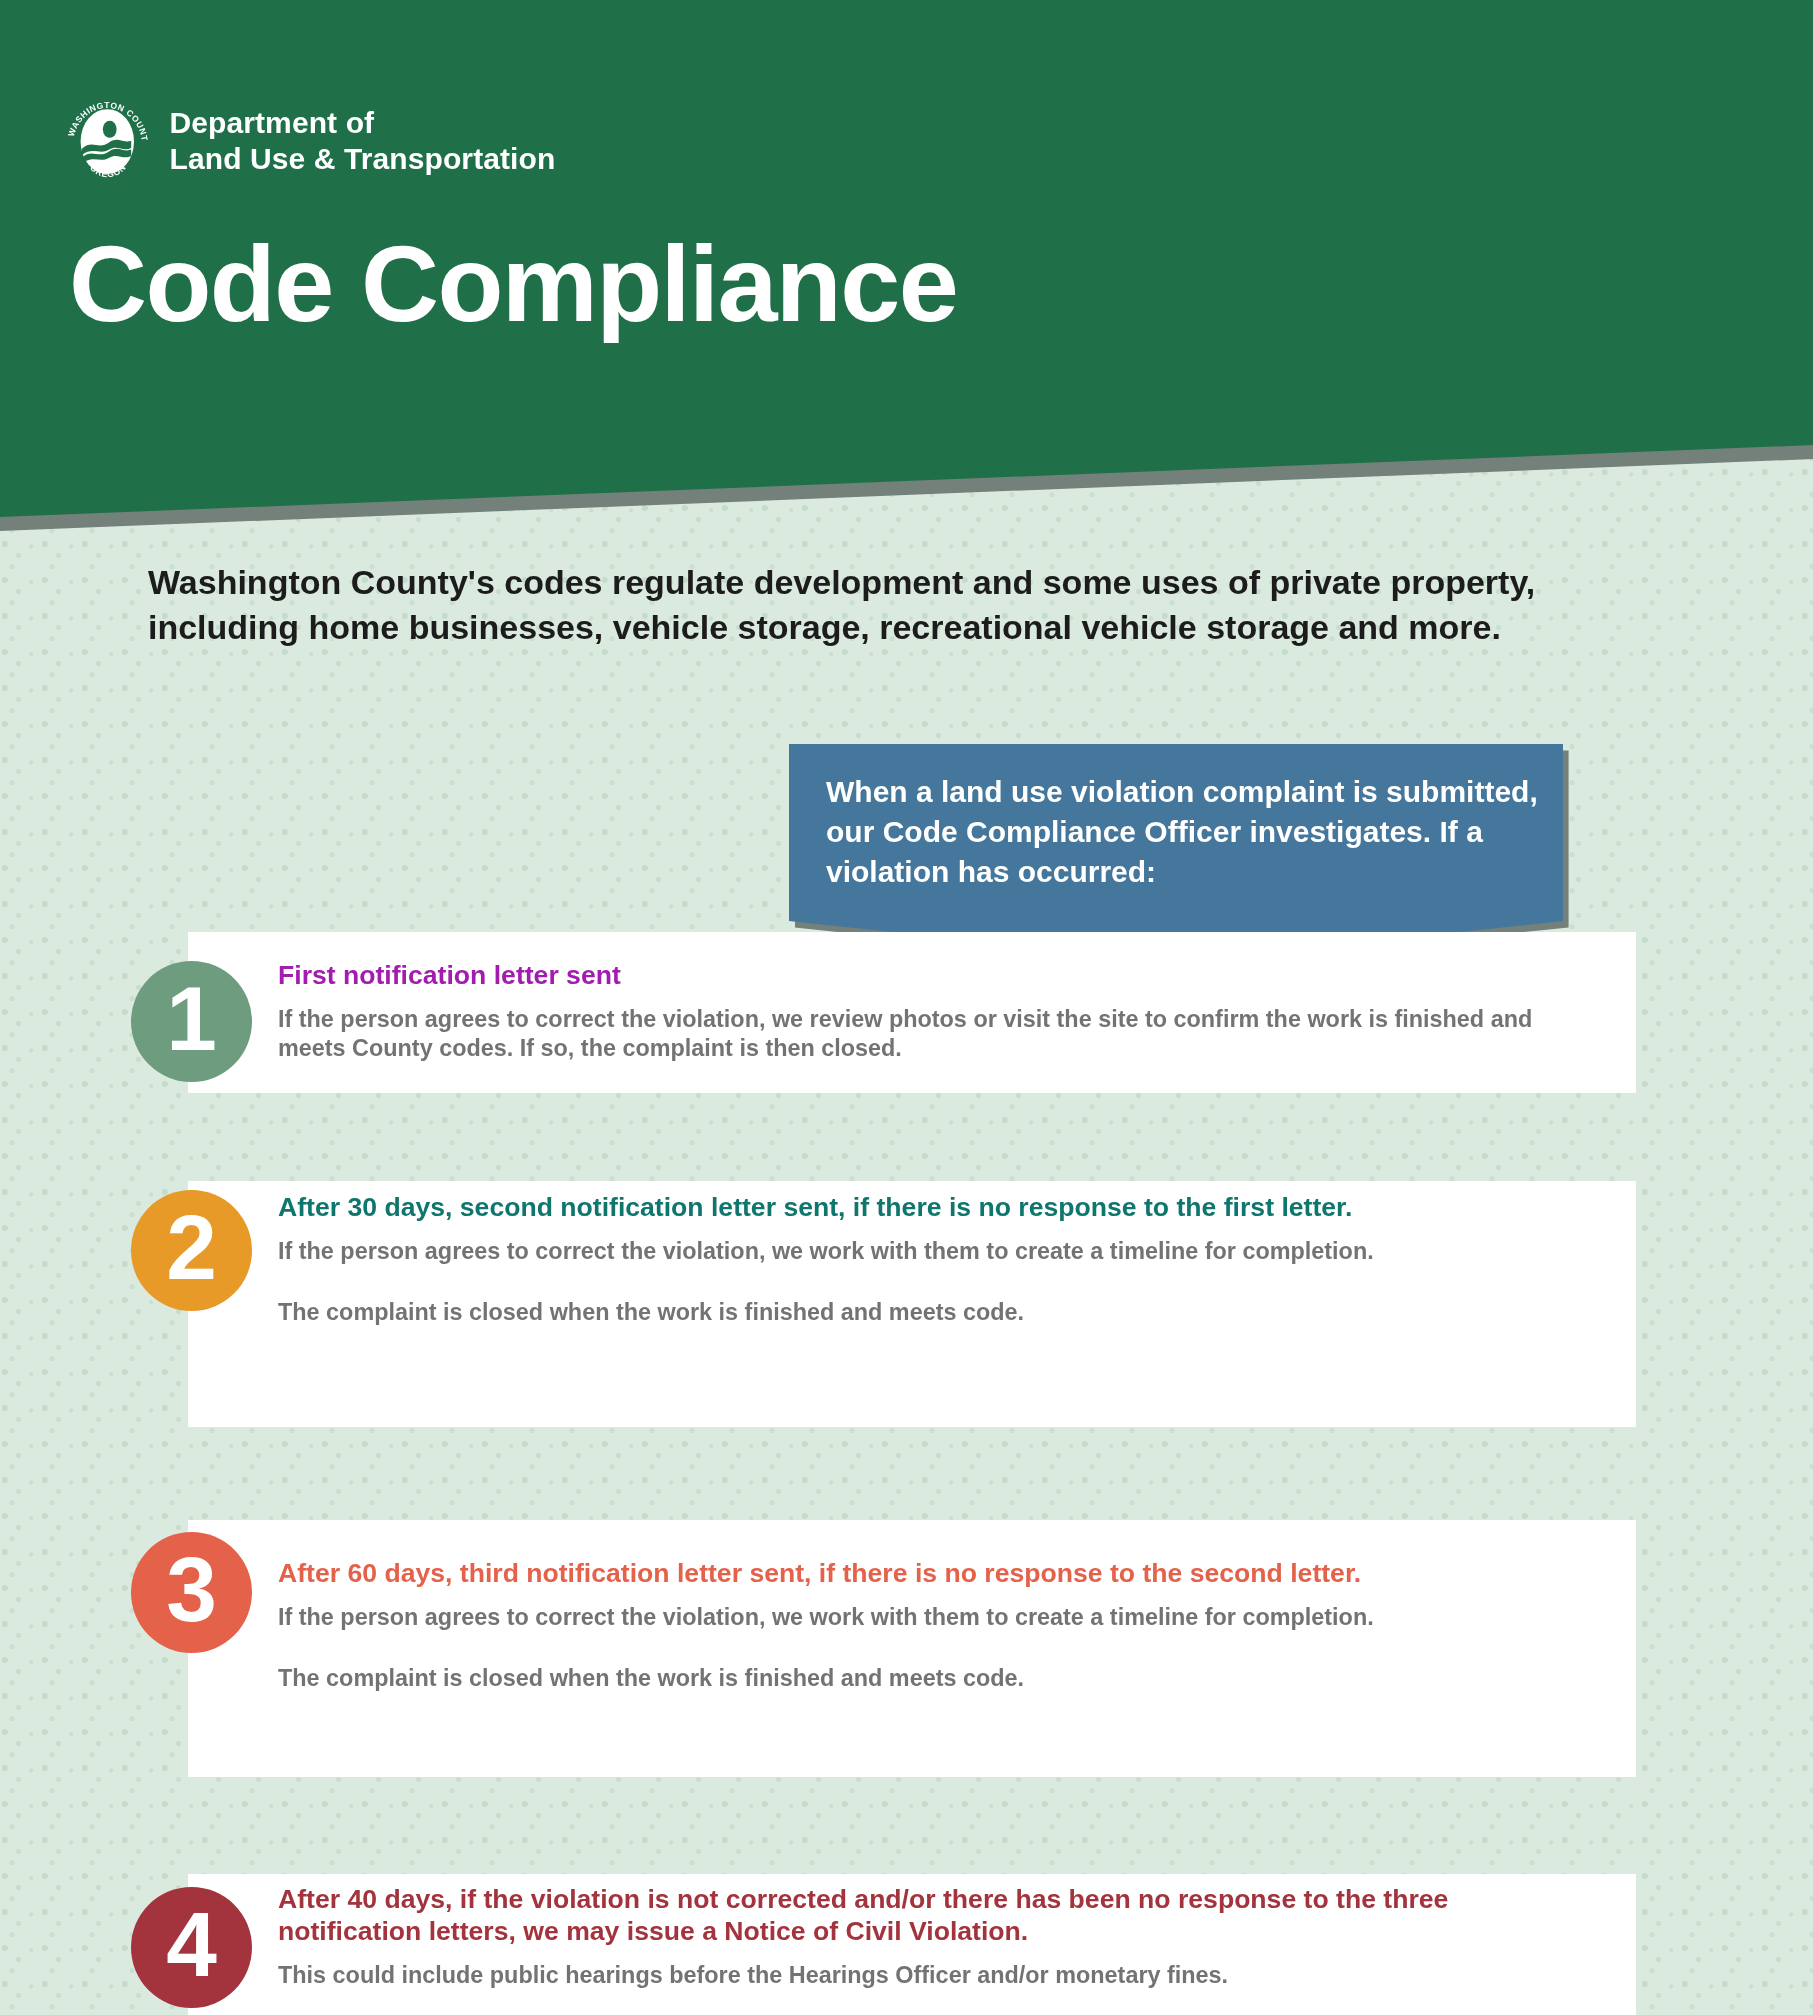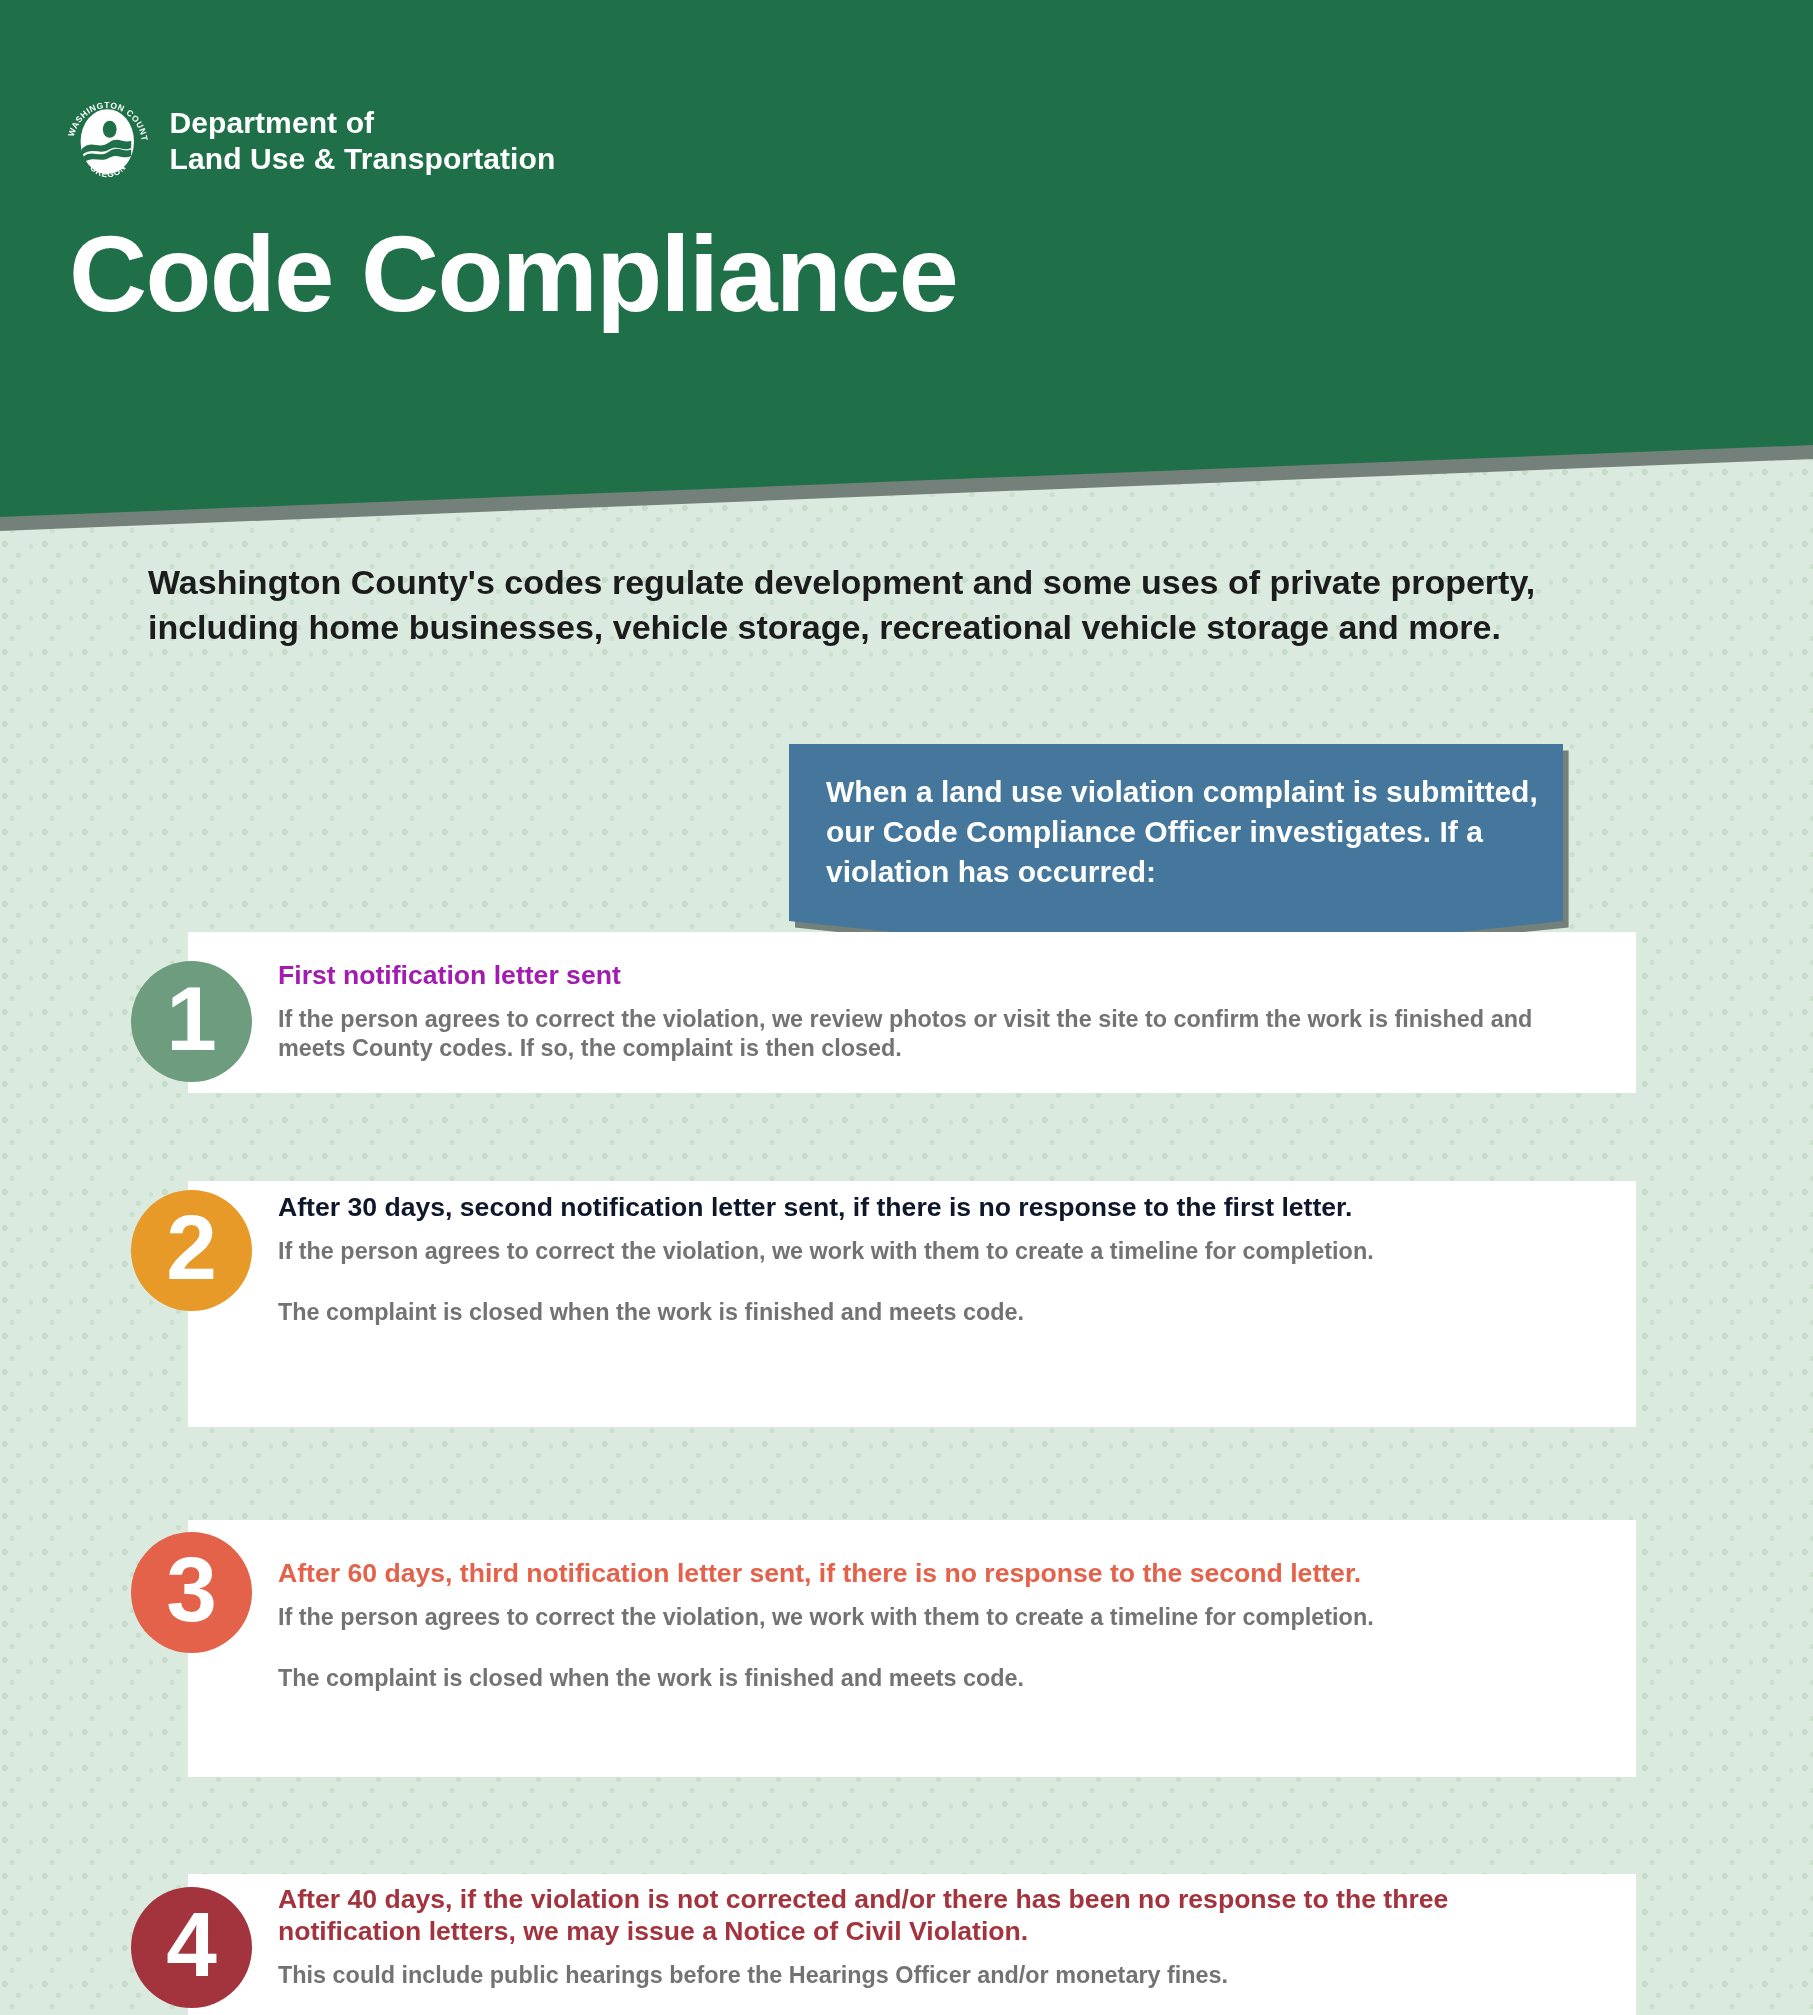--- a/index.html
+++ b/index.html
@@ -29,21 +29,21 @@
   }
   #header-green{
     position:absolute;left:0;top:0;width:1814px;height:564px;
     background:#1f7049;
     clip-path:polygon(0 0,1814px 0,1814px 445px,0 517px);
   }
   #brand{position:absolute;left:64px;top:97px;display:flex;align-items:center;gap:18.5px;}
   #seal{width:87px;height:87px;position:relative;flex:none;}
   #brand-text{color:#fff;font-weight:bold;font-size:30px;line-height:1.18;letter-spacing:0.1px;}
   #page-title{
-    position:absolute;left:69px;top:220px;color:#ffffff;
+    position:absolute;left:69px;top:230px;color:#ffffff;
     font-size:108px;font-weight:bold;letter-spacing:-1.6px;line-height:1;
   }
 
   
   #intro{
     position:absolute;left:148px;top:560px;width:1499px;
     color:#1c1c1c;font-size:34px;font-weight:bold;line-height:1.33;
   }
 
   
@@ -132,21 +132,21 @@
       <div class="step-badge" style="top: 29px; background: rgb(109, 156, 126);">1</div>
       <div class="step-body" style="top: 26.6px;">
         <div class="step-heading" style="color: #a21caf;">First notification letter sent</div>
         <div class="step-para">If the person agrees to correct the violation, we review photos or visit the site to confirm the work is finished and meets County codes.  If so, the complaint is then closed.</div>
       </div>
     </div>
     <div class="step" style="top: 1181px;">
       <div class="step-card" style="height: 246px;"></div>
       <div class="step-badge" style="top: 9.3px; background: rgb(232, 154, 40);">2</div>
       <div class="step-body" style="top: 10px;">
-        <div class="step-heading" style="color: #0f172a;">After 30 days, second notification letter sent, if there is no response to the first letter.</div>
+        <div class="step-heading" style="color: #0f766e;">After 30 days, second notification letter sent, if there is no response to the first letter.</div>
         <div class="step-para">If the person agrees to correct the violation, we work with them to create a timeline for completion.</div>
         <div class="step-para gap">The complaint is closed when the work is finished and meets code.</div>
       </div>
     </div>
     <div class="step" style="top: 1520px;">
       <div class="step-card" style="height: 257px;"></div>
       <div class="step-badge" style="top: 12px; background: rgb(228, 97, 74);">3</div>
       <div class="step-body" style="top: 13.3px; margin-top: 24px;">
         <div class="step-heading" style="color: rgb(228, 97, 74);">After 60 days, third notification letter sent, if there is no response to the second letter.</div>
         <div class="step-para">If the person agrees to correct the violation, we work with them to create a timeline for completion.</div>

